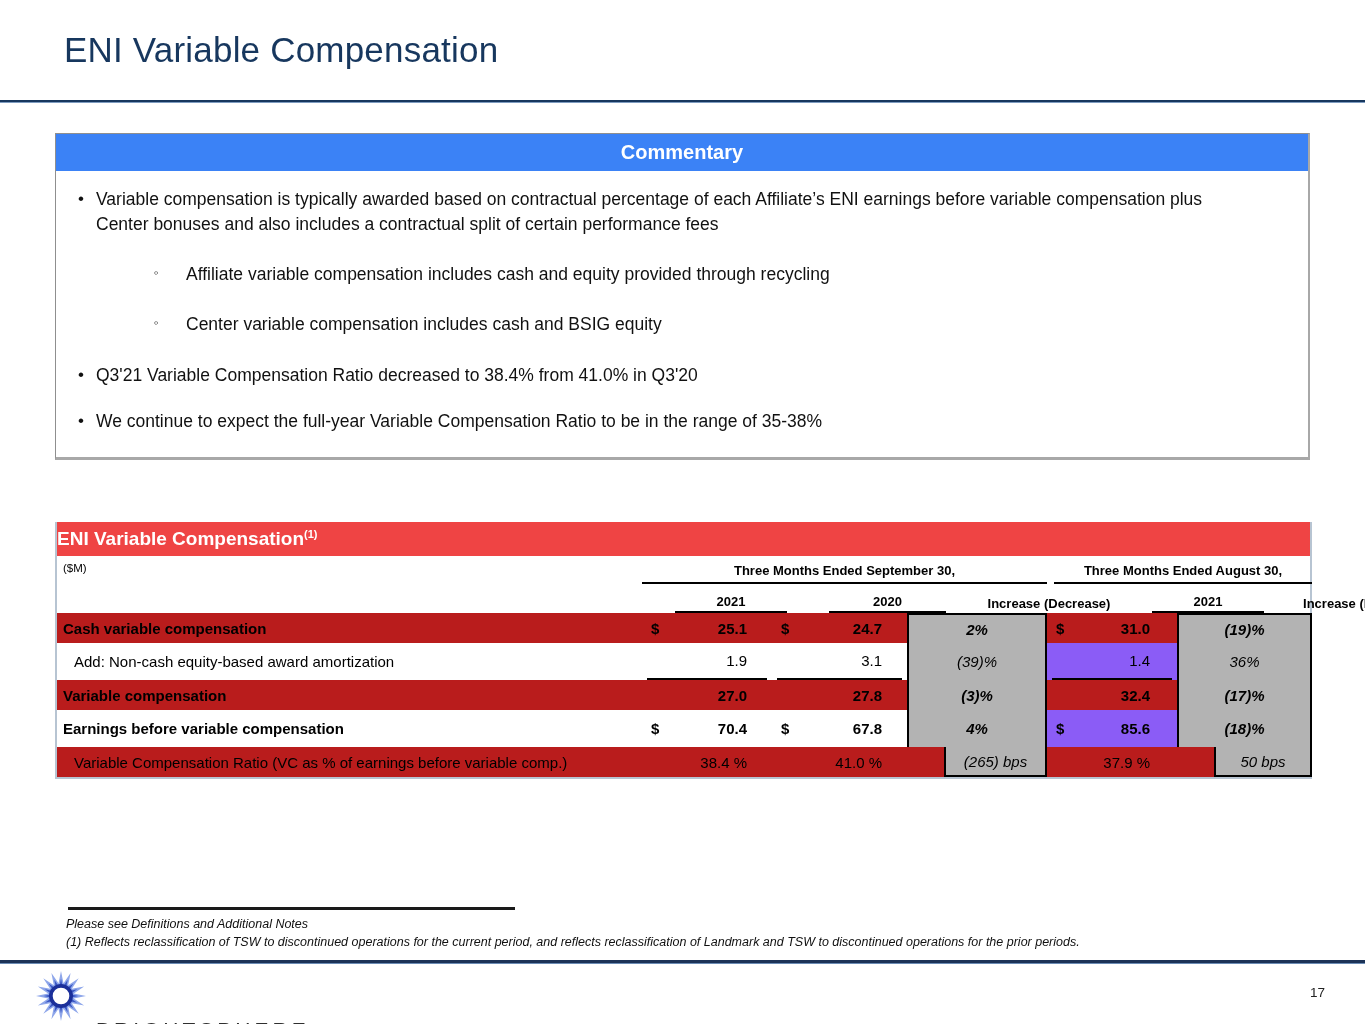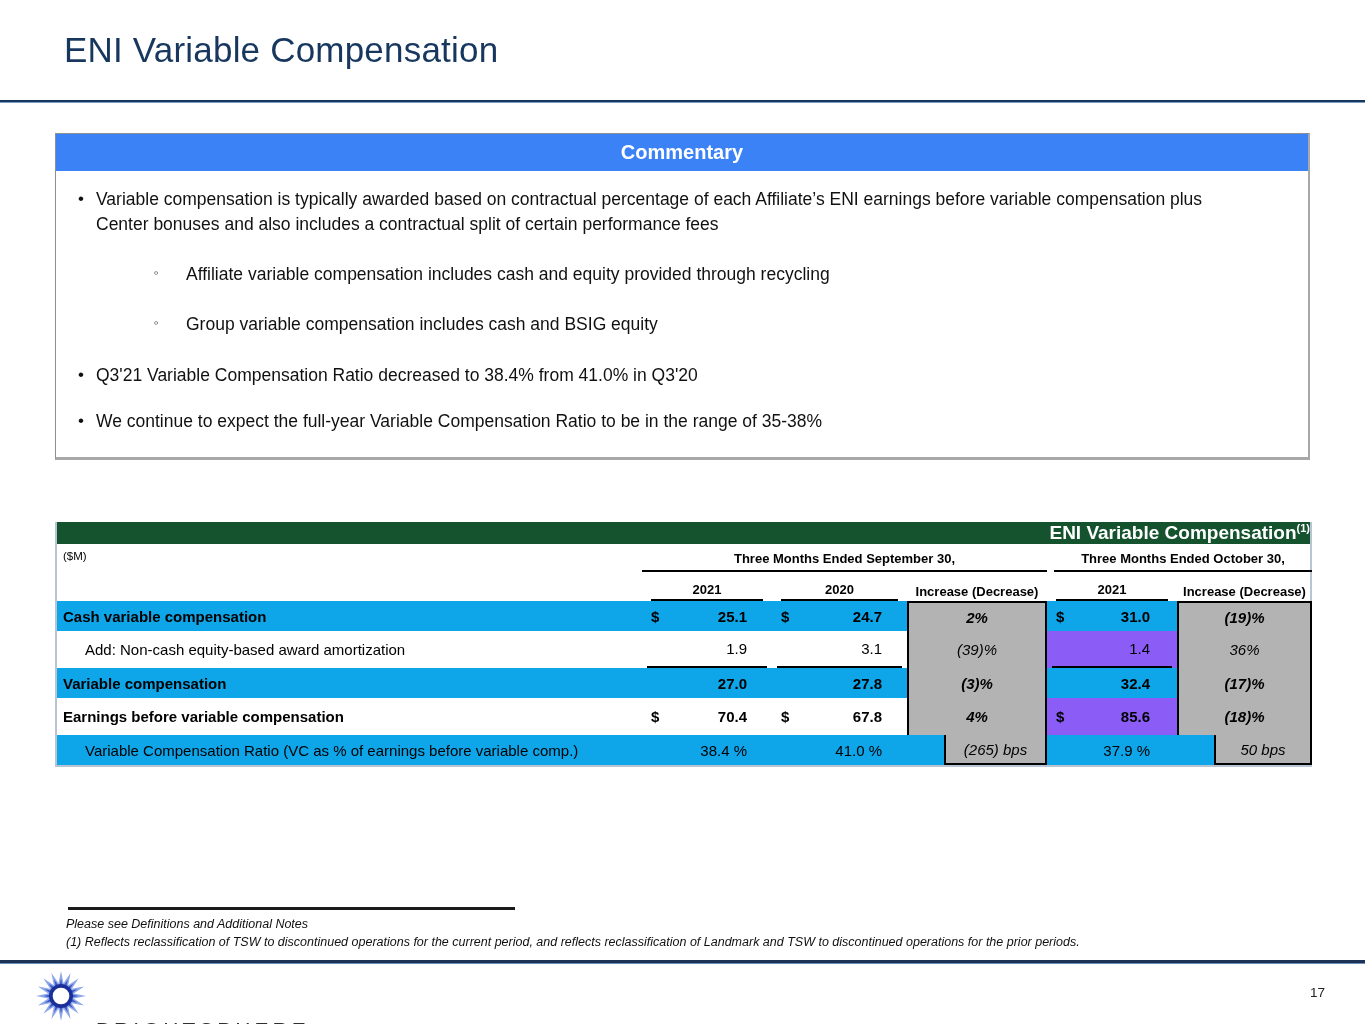--- a/index.html
+++ b/index.html
@@ -25,47 +25,47 @@
     color:#111; max-width:1180px; }
   .bullet .marker { width:22px; flex:0 0 22px; text-align:left; padding-left:4px; }
   .bullet.lvl1 .marker { font-size:17px; }
   .bullet.lvl2 { margin-left:78px; margin-bottom:25px; }
   .bullet.lvl2 .marker { width:34px; flex:0 0 34px; font-size:13px; padding-top:2px; padding-left:2px; }
   .bullet.first { margin-bottom:24px; }
 
   
   .vc-table { position:absolute; left:55px; top:522px; width:1257px;
     border:2px solid #b7c4d2; border-top:none; background:#fff; }
-  .table-bar { height:22px; background:#14532d; display:flex; align-items:center;
-    justify-content:flex-end; color:#fff; }
+  .table-bar { height:34px; background:#ef4444; display:flex; align-items:center;
+    justify-content:flex-start; color:#fff; }
   .table-bar .t-label { font-size:19px; font-weight:bold; }
   .table-bar sup { font-size:11px; font-weight:bold; vertical-align:super; line-height:0; }
 
   .grid-cols { display:grid; grid-template-columns:585px 130px 135px 140px 130px 135px; }
 
   .thead { position:relative; padding-top:5px; }
   .unit-label { position:absolute; left:6px; top:6px; font-size:11.5px; color:#000; }
   .group-row { display:grid; grid-template-columns:585px 405px 265px; height:23px; }
   .group-hdr { font-size:13px; font-weight:bold; text-align:center;
     border-bottom:2.5px solid #000; padding-top:2px; }
   .group-hdr.jun { margin-left:7px; }
-  .col-row { height:29px; }
+  .col-row { height:29px;gap:24px; }
   .col-hdr { display:flex; flex-direction:column; justify-content:flex-end; }
   .col-hdr .txt { font-size:13px; font-weight:bold; text-align:center; padding-bottom:2px; }
   .col-hdr.ul .txt { margin:0 9px; border-bottom:2.5px solid #000; }
 
   .tr { height:30px; }
   .tr.tall { height:37px; }
-  .tr.gray { background:#0ea5e9; }
+  .tr.gray { background:#b91c1c; }
   .tr.white { background:#fff; }
   .tr.bold { font-weight:bold; }
 
   .td { display:flex; align-items:center; font-size:15px; }
   .td.label-cell { padding-left:6px; }
-  .td.label-cell.indent { padding-left:28px; }
+  .td.label-cell.indent { padding-left:17px; }
   .numwrap { display:flex; align-items:center; justify-content:space-between;
     width:100%; height:100%; margin:0 5px; }
   .td .dollar { padding-left:4px; }
   .td .val { margin-left:auto; }
   .td.c1 .val, .td.c2 .val { padding-right:20px; }
   .td.cjun .val { padding-right:22px; }
   .td.rule .numwrap { border-bottom:2.5px solid #000; }
 
   .td.inc { background:#b3b3b3; border-left:2.5px solid #000; border-right:2.5px solid #000;
     justify-content:center; font-style:italic; font-size:15px; }
@@ -105,21 +105,21 @@
       <div class="bullet lvl1 first">
         <span class="marker">•</span>
         <span class="txt">Variable compensation is typically awarded based on contractual percentage of each Affiliate’s ENI earnings before variable compensation plus Center bonuses and also includes a contractual split of certain performance fees</span>
       </div>
       <div class="bullet lvl2">
         <span class="marker">◦</span>
         <span class="txt">Affiliate variable compensation includes cash and equity provided through recycling</span>
       </div>
       <div class="bullet lvl2">
         <span class="marker">◦</span>
-        <span class="txt">Group variable compensation includes cash and BSIG equity</span>
+        <span class="txt">Center variable compensation includes cash and BSIG equity</span>
       </div>
       <div class="bullet lvl1">
         <span class="marker">•</span>
         <span class="txt">Q3'21 Variable Compensation Ratio decreased to 38.4% from 41.0% in Q3'20</span>
       </div>
       <div class="bullet lvl1">
         <span class="marker">•</span>
         <span class="txt">We continue to expect the full-year Variable Compensation Ratio to be in the range of 35-38%</span>
       </div>
     </div>
@@ -128,21 +128,21 @@
   <div class="vc-table">
     <div class="table-bar">
       <span class="t-label"><span>ENI Variable Compensation</span><sup>(1)</sup></span>
     </div>
 
     <div class="thead">
       <div class="unit-label">($M)</div>
       <div class="group-row">
         <div class="g-spacer"></div>
         <div class="group-hdr sep">Three Months Ended September 30,</div>
-        <div class="group-hdr jun">Three Months Ended October 30,</div>
+        <div class="group-hdr jun">Three Months Ended August 30,</div>
       </div>
       <div class="col-row grid-cols">
         <div class="col-hdr"></div>
         <div class="col-hdr ul">
             <div class="txt">2021</div>
           </div>
         <div class="col-hdr ul">
             <div class="txt">2020</div>
           </div>
         <div class="col-hdr">

